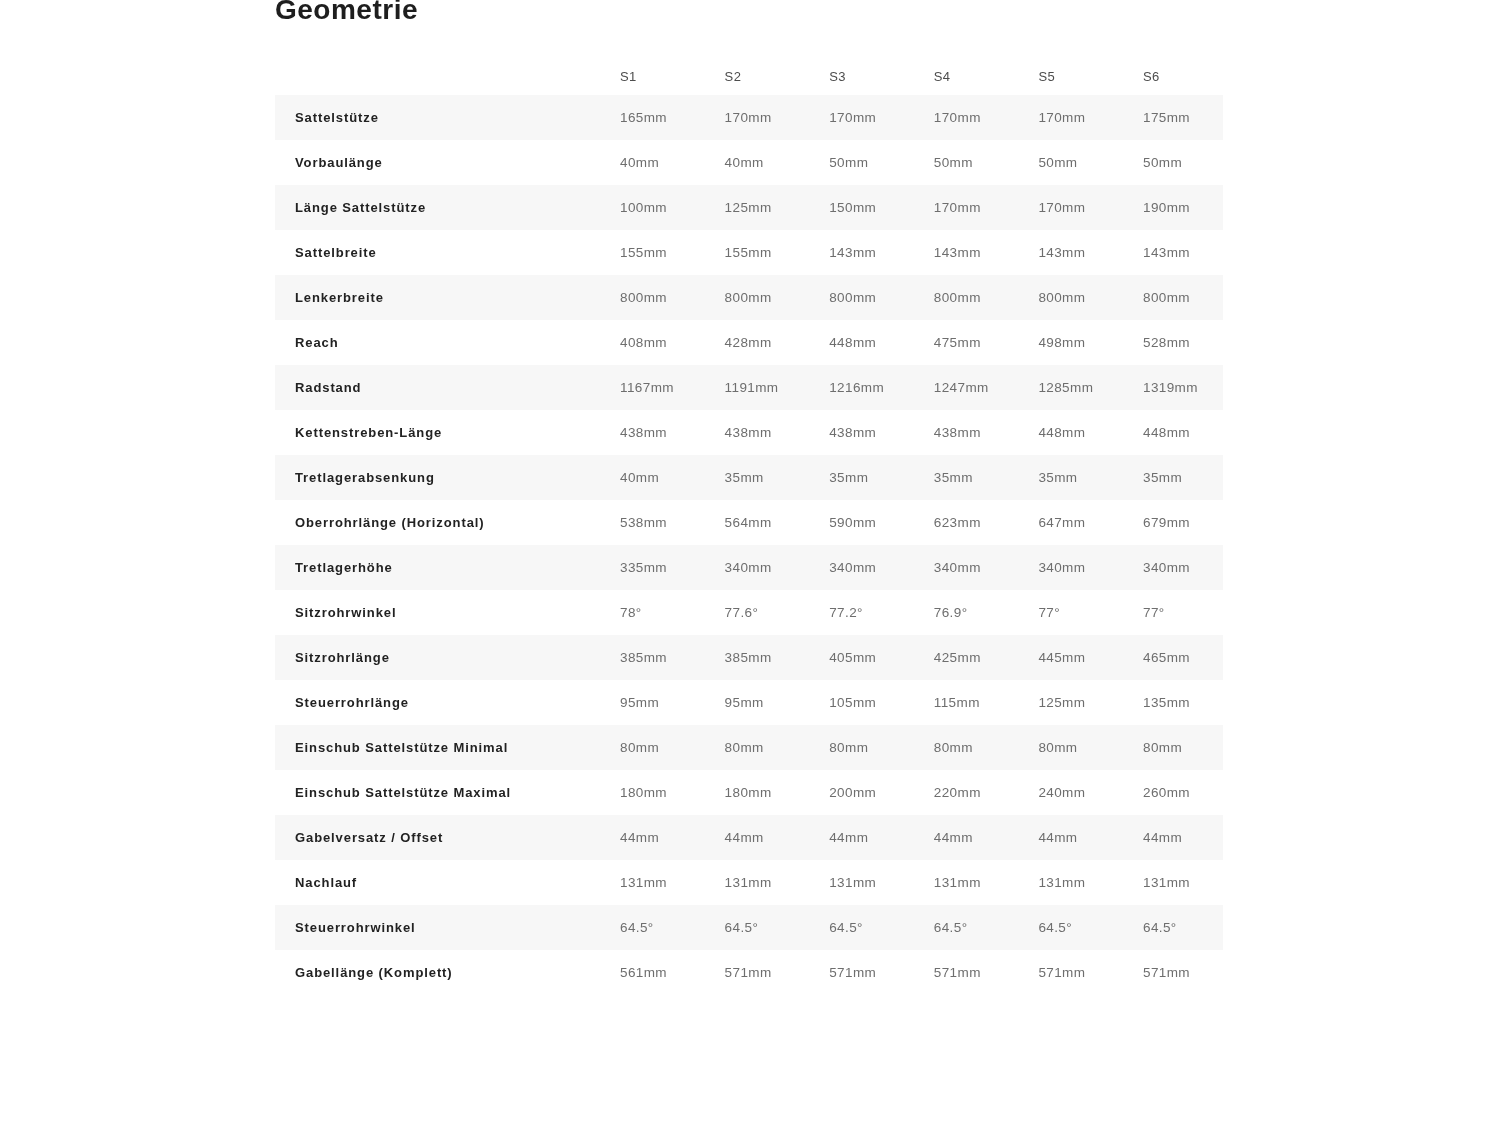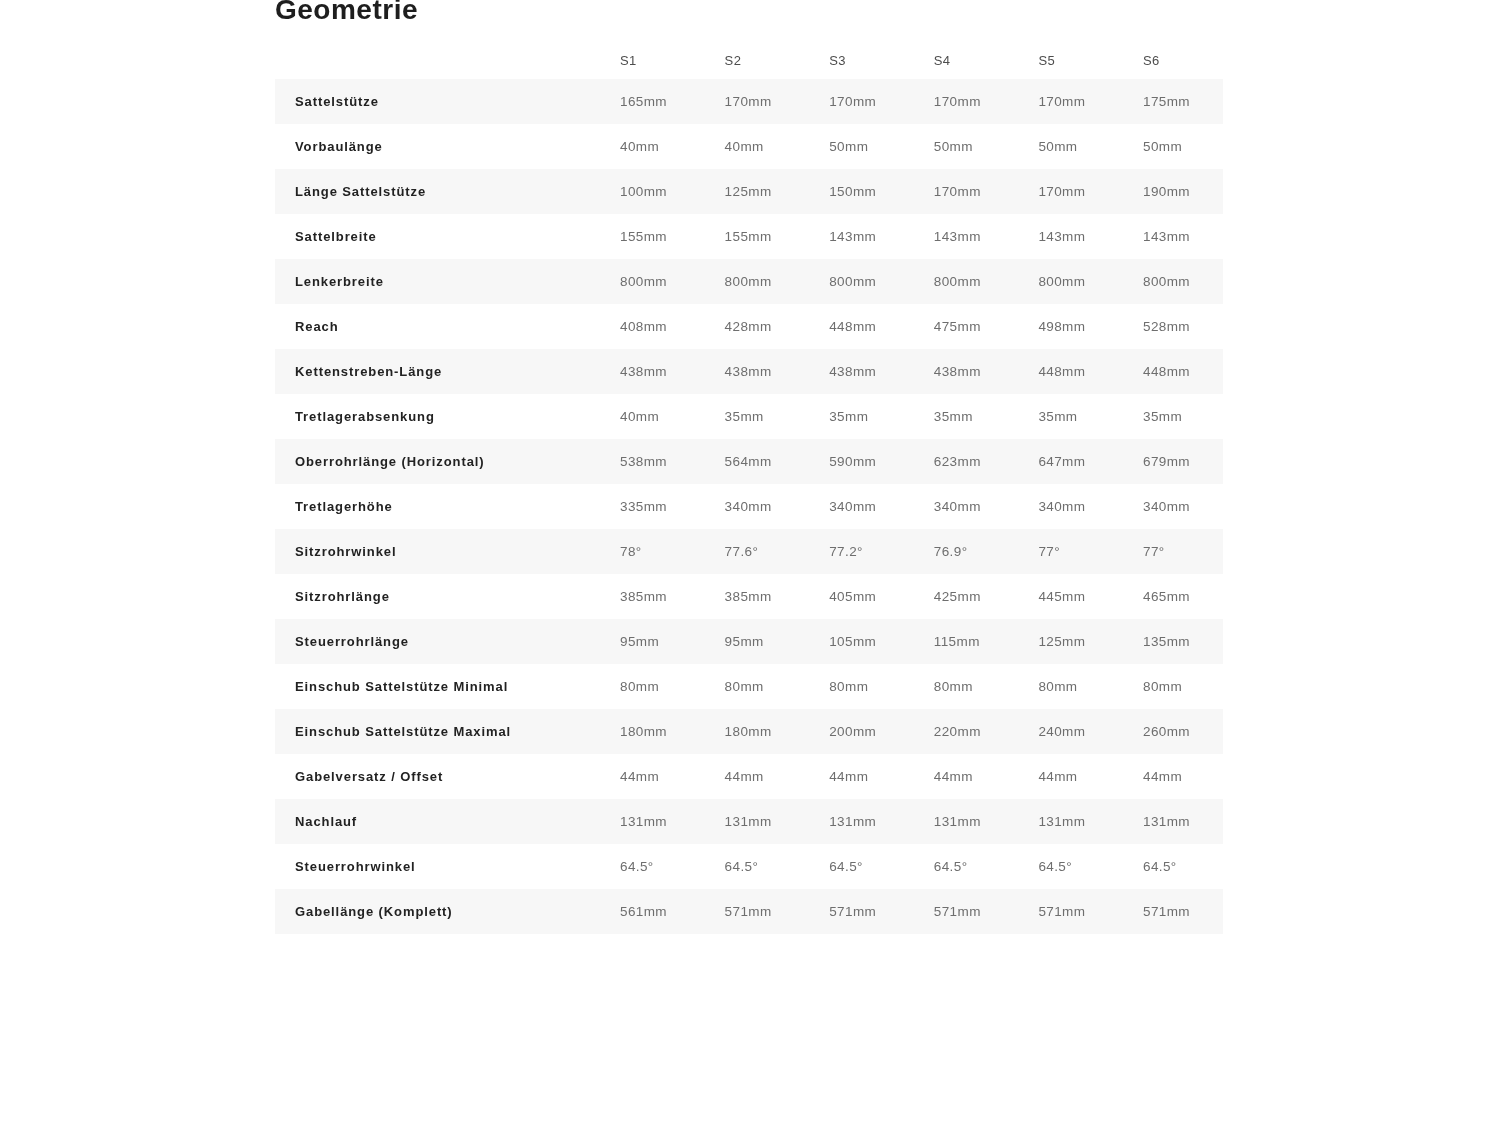--- a/index.html
+++ b/index.html
@@ -23,21 +23,21 @@
     position:absolute;
     left:275px;top:-6px;
     margin:0;
     font-size:28px;
     font-weight:bold;
     letter-spacing:0.5px;
     color:var(--title);
   }
   .geo-table{
     position:absolute;
-    left:275px;top:42px;
+    left:275px;top:58px;
     width:948px;
   }
   .grid-row{
     display:grid;
     grid-template-columns:345px repeat(5,104.6px) 1fr;
     align-items:center;
   }
   .header-row{
     height:37px;
   }
@@ -132,20 +132,29 @@
       <div class="grid-row body-row">
         <div class="row-label">Reach</div>
         <div class="row-value">408mm</div>
         <div class="row-value">428mm</div>
         <div class="row-value">448mm</div>
         <div class="row-value">475mm</div>
         <div class="row-value">498mm</div>
         <div class="row-value">528mm</div>
       </div>
       <div class="grid-row body-row">
+        <div class="row-label">Radstand</div>
+        <div class="row-value">1167mm</div>
+        <div class="row-value">1191mm</div>
+        <div class="row-value">1216mm</div>
+        <div class="row-value">1247mm</div>
+        <div class="row-value">1285mm</div>
+        <div class="row-value">1319mm</div>
+      </div>
+      <div class="grid-row body-row">
         <div class="row-label">Kettenstreben-Länge</div>
         <div class="row-value">438mm</div>
         <div class="row-value">438mm</div>
         <div class="row-value">438mm</div>
         <div class="row-value">438mm</div>
         <div class="row-value">448mm</div>
         <div class="row-value">448mm</div>
       </div>
       <div class="grid-row body-row">
         <div class="row-label">Tretlagerabsenkung</div>

